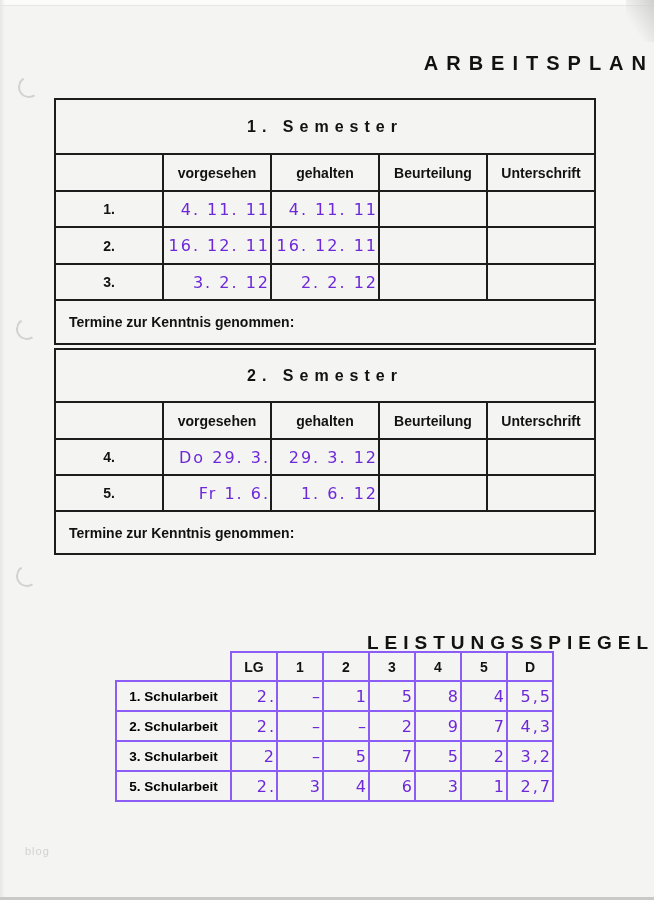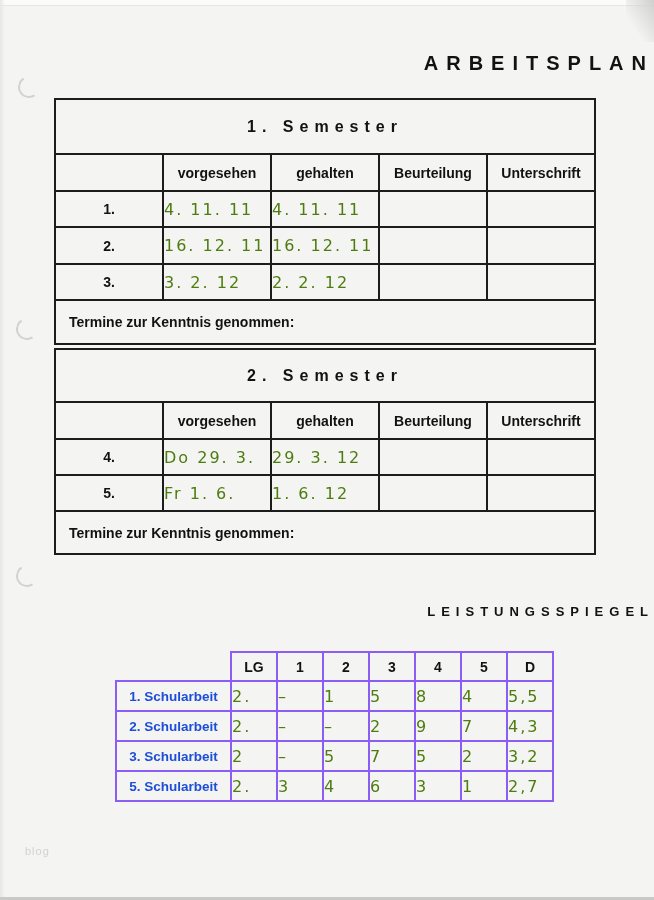--- a/index.html
+++ b/index.html
@@ -23,54 +23,54 @@
     border:2px solid #cfcfcb;
     border-top-color:transparent;border-right-color:transparent;
     transform:rotate(12deg);
     opacity:.9;
   }
   .title{
     position:absolute;left:0;width:654px;text-align:right;
     font-weight:bold;color:#121212;
   }
   #main-title{top:52px;font-size:20px;letter-spacing:8px;}
-  #ls-title{top:604px;font-size:13px;letter-spacing:6px;}
+  #ls-title{top:632px;font-size:19px;letter-spacing:6px;}
 
   table{border-collapse:collapse;table-layout:fixed;}
   .sem-table{position:absolute;left:54px;width:542px;}
   .sem-table td{border:2px solid #1c1c1c;padding:0;overflow:hidden;}
   .sem-title{
     text-align:center;font-weight:bold;font-size:16px;
     letter-spacing:6px;color:#121212;
   }
   .col-head{
     text-align:center;font-weight:bold;font-size:14px;color:#121212;
   }
   .row-nr{
     text-align:center;font-weight:bold;font-size:14px;color:#121212;
   }
   .termine{
     font-weight:bold;font-size:14px;color:#121212;
     text-align:left;padding-left:13px !important;
   }
   .hw{
     font-family:"DejaVu Sans",sans-serif;
-    color:#4d7c0f;font-size:16px;letter-spacing:2px;
-    text-align:left;font-weight:400;
+    color:#6d28d9;font-size:16px;letter-spacing:2px;
+    text-align:right;font-weight:400;
   }
   
   .c-nr{width:26px;} .c-vor{width:102px;} .c-geh{width:98px;}
   .c-beu{width:147px;} .c-unt{width:169px;}
 
   
   #ls-table{position:absolute;left:115px;top:651px;}
   #ls-table td{border:2px solid #8b5cf6;padding:0;overflow:hidden;}
   #ls-table td.ghost{border:none;background:transparent;}
   #ls-table .lbl{
-    width:113px;font-weight:bold;font-size:13.5px;color:#1d4ed8;text-align:center;
+    width:113px;font-weight:bold;font-size:13.5px;color:#000000;text-align:center;
   }
   #ls-table .gh{width:44px;text-align:center;font-weight:bold;font-size:14px;color:#121212;}
   #ls-table .gv{width:44px;}
   #ls-table tr{height:30px;}
   #ls-table tr.hrow{height:29px;}
   .watermark{
     position:absolute;left:25px;top:845px;
     font-size:11px;color:#d2d2ce;letter-spacing:1px;
   }
 </style>

